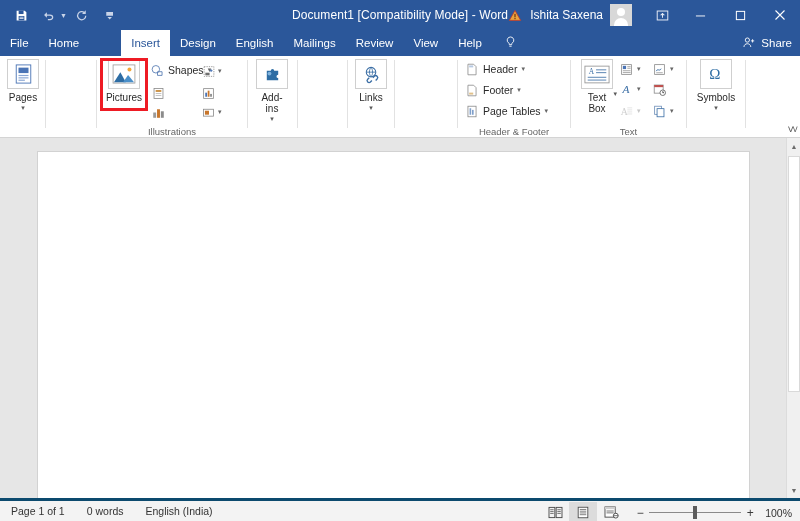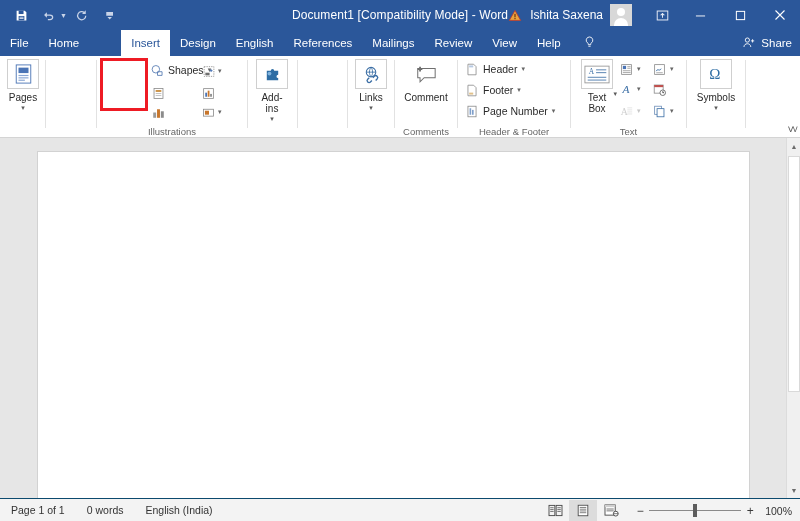--- a/index.html
+++ b/index.html
@@ -155,21 +155,21 @@
     position: absolute; left: 1px; width: 12px; top: 18px; height: 236px;
     background: #ffffff; border: 1px solid #d9d9d9;
   }
   .topchev {
     position: absolute; right: 2px; top: 124px; font-size: 10px; color: #616161;
   }
 
   
   .statusbar {
     position: absolute; left: 0; bottom: 0; width: 800px; height: 23px;
-    background: #f3f3f3; border-top: 1px solid #0c4a6e;
+    background: #f3f3f3; border-top: 3px solid #0c4a6e;
     display: flex; align-items: center;
   }
   .st-item { font-size: 10.5px; color: #333333; padding: 0 11px; white-space: nowrap; }
   .st-right { position: absolute; right: 0; top: 0; height: 23px; display: flex; align-items: center; }
   .viewbtn {
     width: 28px; height: 21px; display: flex; align-items: center; justify-content: center;
   }
   .viewbtn.active { background: #dcdcdc; }
   .zoomctl { display: flex; align-items: center; gap: 0; padding-left: 6px; }
   .zsign { width: 18px; text-align: center; font-size: 12px; color: #3a3a3a; }
@@ -257,21 +257,20 @@
       </div>
     </div>
   </div>
 
   <div class="tabstrip">
     <div class="tab">File</div>
     <div class="tab">Home</div>
     <div class="tab active">Insert</div>
     <div class="tab">Design</div>
     <div class="tab">English</div>
-    <div class="tab">References</div>
     <div class="tab">Mailings</div>
     <div class="tab">Review</div>
     <div class="tab">View</div>
     <div class="tab">Help</div>
     <div class="tellme">
       <span>
         <svg width="13" height="14" viewBox="0 0 16 16">
             <path fill="none" stroke="#ffffff" stroke-width="1.1" d="M8 1.8a4 4 0 0 0-2.3 7.3c.5.4.8 1 .8 1.6v.6h3v-.6c0-.6.3-1.2.8-1.6A4 4 0 0 0 8 1.8z"></path>
             <path stroke="#ffffff" stroke-width="1.1" d="M6.6 13.2h2.8"></path>
           </svg>
@@ -304,20 +303,31 @@
         </div>
         <div class="lbl">Pages</div>
         <div class="dd">▾</div>
       </div>
     </div>
     <div class="grp-sep" style="left:45px;"></div>
 
     <div class="grp-sep" style="left:96px;"></div>
 
     <div class="grp" style="left:98px; width:148px;">
+      <div class="bigbtn" style="left:4px;">
+        <div class="ico">
+          <svg width="24" height="20" viewBox="0 0 26 22">
+              <rect x="1" y="1" width="24" height="20" fill="#ffffff" stroke="#9c9c9c" stroke-width=".9"></rect>
+              <circle cx="19" cy="6" r="2.2" fill="#f2a93b"></circle>
+              <path fill="#2e6da4" d="M2 20 9 9l6 11z"></path>
+              <path fill="#4a8fc9" d="M12 20 17.5 12 24 20z"></path>
+            </svg>
+        </div>
+        <div class="lbl">Pictures</div>
+      </div>
 
       <div class="smallrow" style="left:52px; top:7px;align-items:center;">
         <span class="sico">
           <svg width="13" height="13" viewBox="0 0 16 16">
               <circle cx="6" cy="6.5" r="4.6" fill="none" stroke="#5b7fb5" stroke-width="1.1"></circle>
               <path fill="none" stroke="#5b7fb5" stroke-width="1.1" d="M8 9.5h5.6V14H8z"></path>
             </svg>
         </span>
         <span>Shapes</span>
         <span class="cv">▾</span>
@@ -393,32 +403,20 @@
               <path fill="none" stroke="#3b6ea5" stroke-width=".9" d="M4.5 7.5h10M9.5 2.5c2.2 2.6 2.2 7.4 0 10M9.5 2.5c-2.2 2.6-2.2 7.4 0 10"></path>
               <path fill="none" stroke="#3b6ea5" stroke-width="1.4" d="M7.6 13.4 6 15a2 2 0 0 0 2.9 2.9l1.5-1.6M11.4 13.4 13 11.8a2 2 0 0 1 2.9 2.9l-1.5 1.6"></path>
             </svg>
         </div>
         <div class="lbl">Links</div>
         <div class="dd">▾</div>
       </div>
     </div>
     <div class="grp-sep" style="left:394px;"></div>
 
-    <div class="grp" style="left:396px; width:60px;">
-      <div class="bigbtn" style="left:8px;">
-        <div class="ico" style="border:none;">
-          <svg width="24" height="22" viewBox="0 0 26 24">
-              <path fill="#ffffff" stroke="#6f6f6f" stroke-width="1.1" d="M4 6h19v10H11l-4.5 4.5V16H4z"></path>
-              <path stroke="#6f6f6f" stroke-width="2" d="M6.5 4.2v5M4 6.7h5"></path>
-            </svg>
-        </div>
-        <div class="lbl">Comment</div>
-      </div>
-      <div class="grp-label">Comments</div>
-    </div>
     <div class="grp-sep" style="left:457px;"></div>
 
     <div class="grp" style="left:459px; width:110px;">
       <div class="smallrow" style="left:6px; top:6px;">
         <span class="sico">
           <svg width="12" height="13" viewBox="0 0 14 16">
               <path fill="#ffffff" stroke="#8b8b8b" stroke-width="1" d="M2 1.5h7l3 3v10H2z"></path>
               <rect x="3.5" y="3" width="5" height="2.4" fill="#b6c9e2"></rect>
             </svg>
         </span>
@@ -436,21 +434,21 @@
         <span class="cv">▾</span>
       </div>
       <div class="smallrow" style="left:6px; top:48px;">
         <span class="sico">
           <svg width="12" height="13" viewBox="0 0 14 16">
               <rect x="2" y="1.5" width="10" height="13" fill="#ffffff" stroke="#8b8b8b" stroke-width="1"></rect>
               <rect x="4" y="4" width="2" height="8" fill="#7f9fca"></rect>
               <rect x="7" y="6" width="2" height="6" fill="#7f9fca"></rect>
             </svg>
         </span>
-        <span>Page Number</span>
+        <span>Page Tables</span>
         <span class="cv">▾</span>
       </div>
       <div class="grp-label">Header &amp; Footer</div>
     </div>
     <div class="grp-sep" style="left:570px;"></div>
 
     <div class="grp" style="left:572px; width:113px;">
       <div class="bigbtn" style="left:3px;">
         <div class="ico">
           <svg width="26" height="19" viewBox="0 0 28 20">

